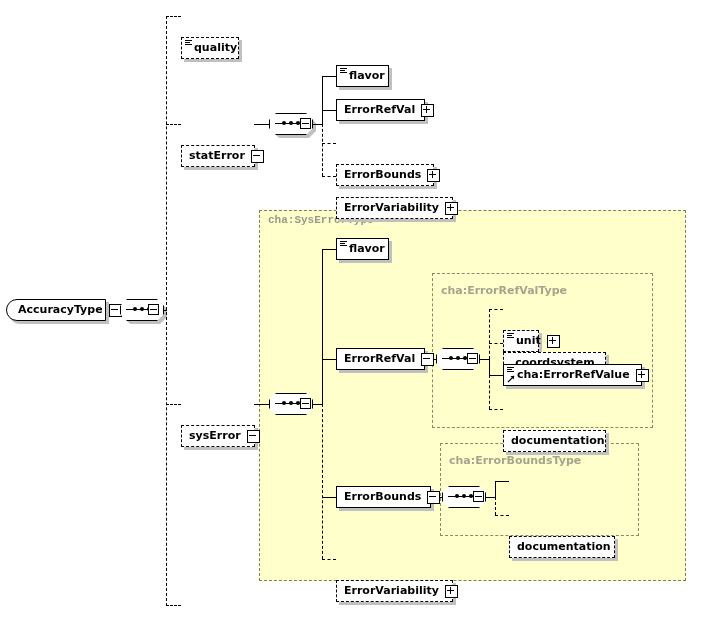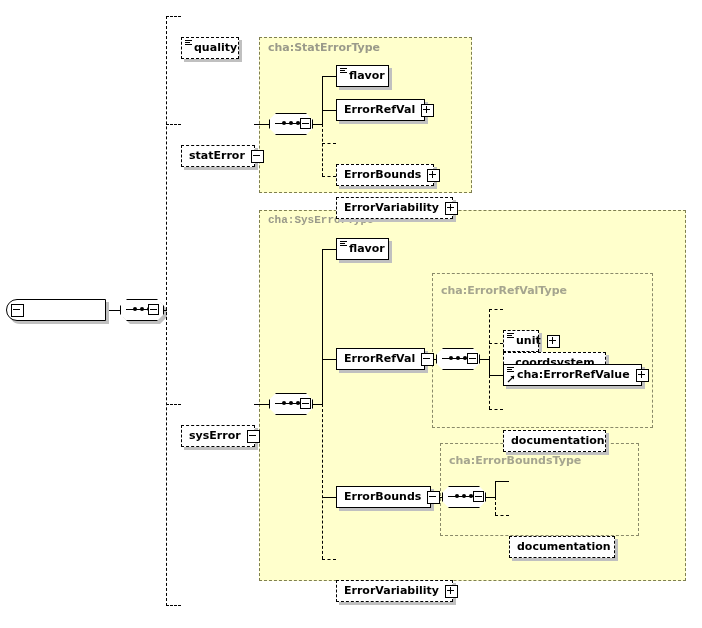--- a/index.html
+++ b/index.html
@@ -155,23 +155,20 @@
   }
   .dln.v{
     width:0;border-left:1px dashed #000;
   }
 </style>
 </head>
 <body>
 
 <div id="canvas">
 
-  <div class="group" style="left:259px;top:37px;width:213px;height:156px;">
-    <div class="group-label">cha:StatErrorType</div>
-  </div>
 
   <div class="group" style="left:259px;top:210px;width:427px;height:371px;font-family:Liberation Mono, monospace;">
     <div class="group-label">cha:SysErrorType</div>
   </div>
 
   <div class="group inner" style="left:432px;top:273px;width:221px;height:155px;">
     <div class="group-label">cha:ErrorRefValType</div>
   </div>
 
   <div class="group inner" style="left:440px;top:443px;width:199px;height:93px;">
@@ -230,20 +227,21 @@
   <div class="dln h" style="left:489px;top:409px;width:14px;"></div>
 
   <div class="ln h" style="left:430px;top:497px;width:12px;"></div>
   <div class="ln h" style="left:486px;top:497px;width:10px;"></div>
   <div class="ln v" style="left:495px;top:481px;height:16px;"></div>
   <div class="dln v" style="left:495px;top:497px;height:18px;"></div>
   <div class="ln h" style="left:495px;top:481px;width:14px;"></div>
   <div class="dln h" style="left:495px;top:515px;width:14px;"></div>
 
   <div class="node root" style="left:6px;top:299px;width:100px;">
+    <span class="label">AccuracyType</span>
     <span class="expander"></span>
   </div>
 
   <div class="seq" style="left:120px;top:299px;">
     <div class="shadow"></div>
     <div class="oct"></div>
     <div class="bar"></div>
     <div class="dot d1"></div>
     <div class="dot d2"></div>
     <div class="dot d3"></div>

